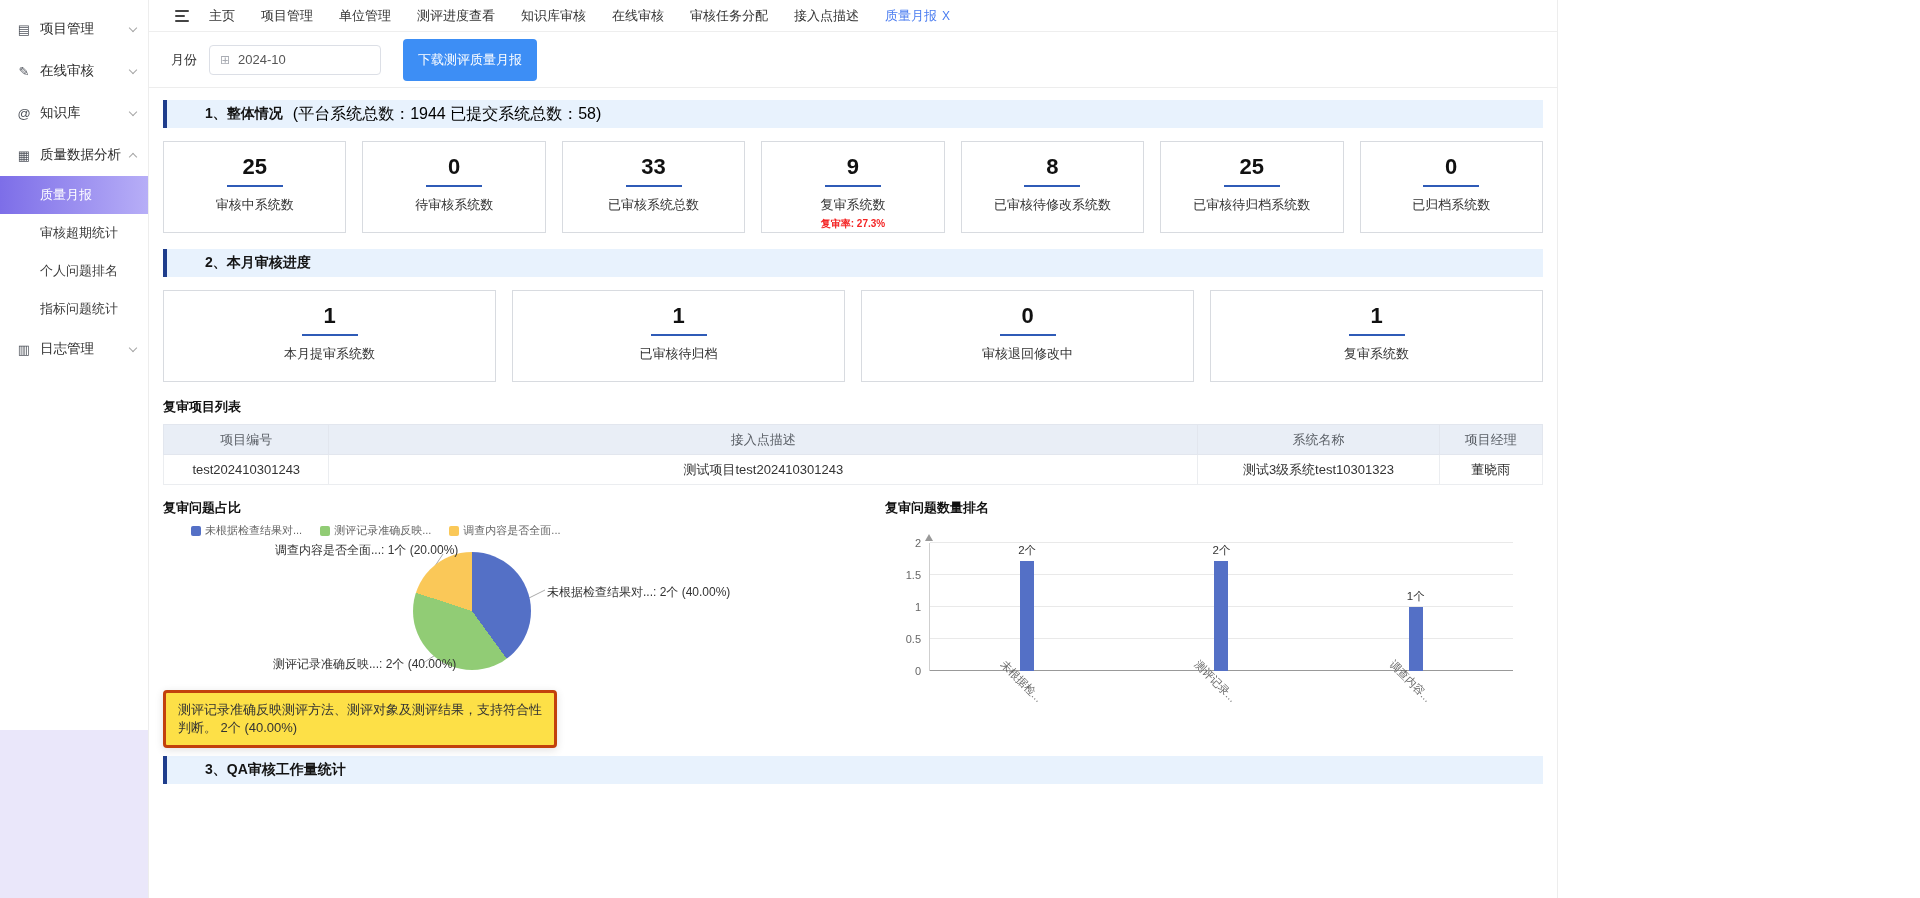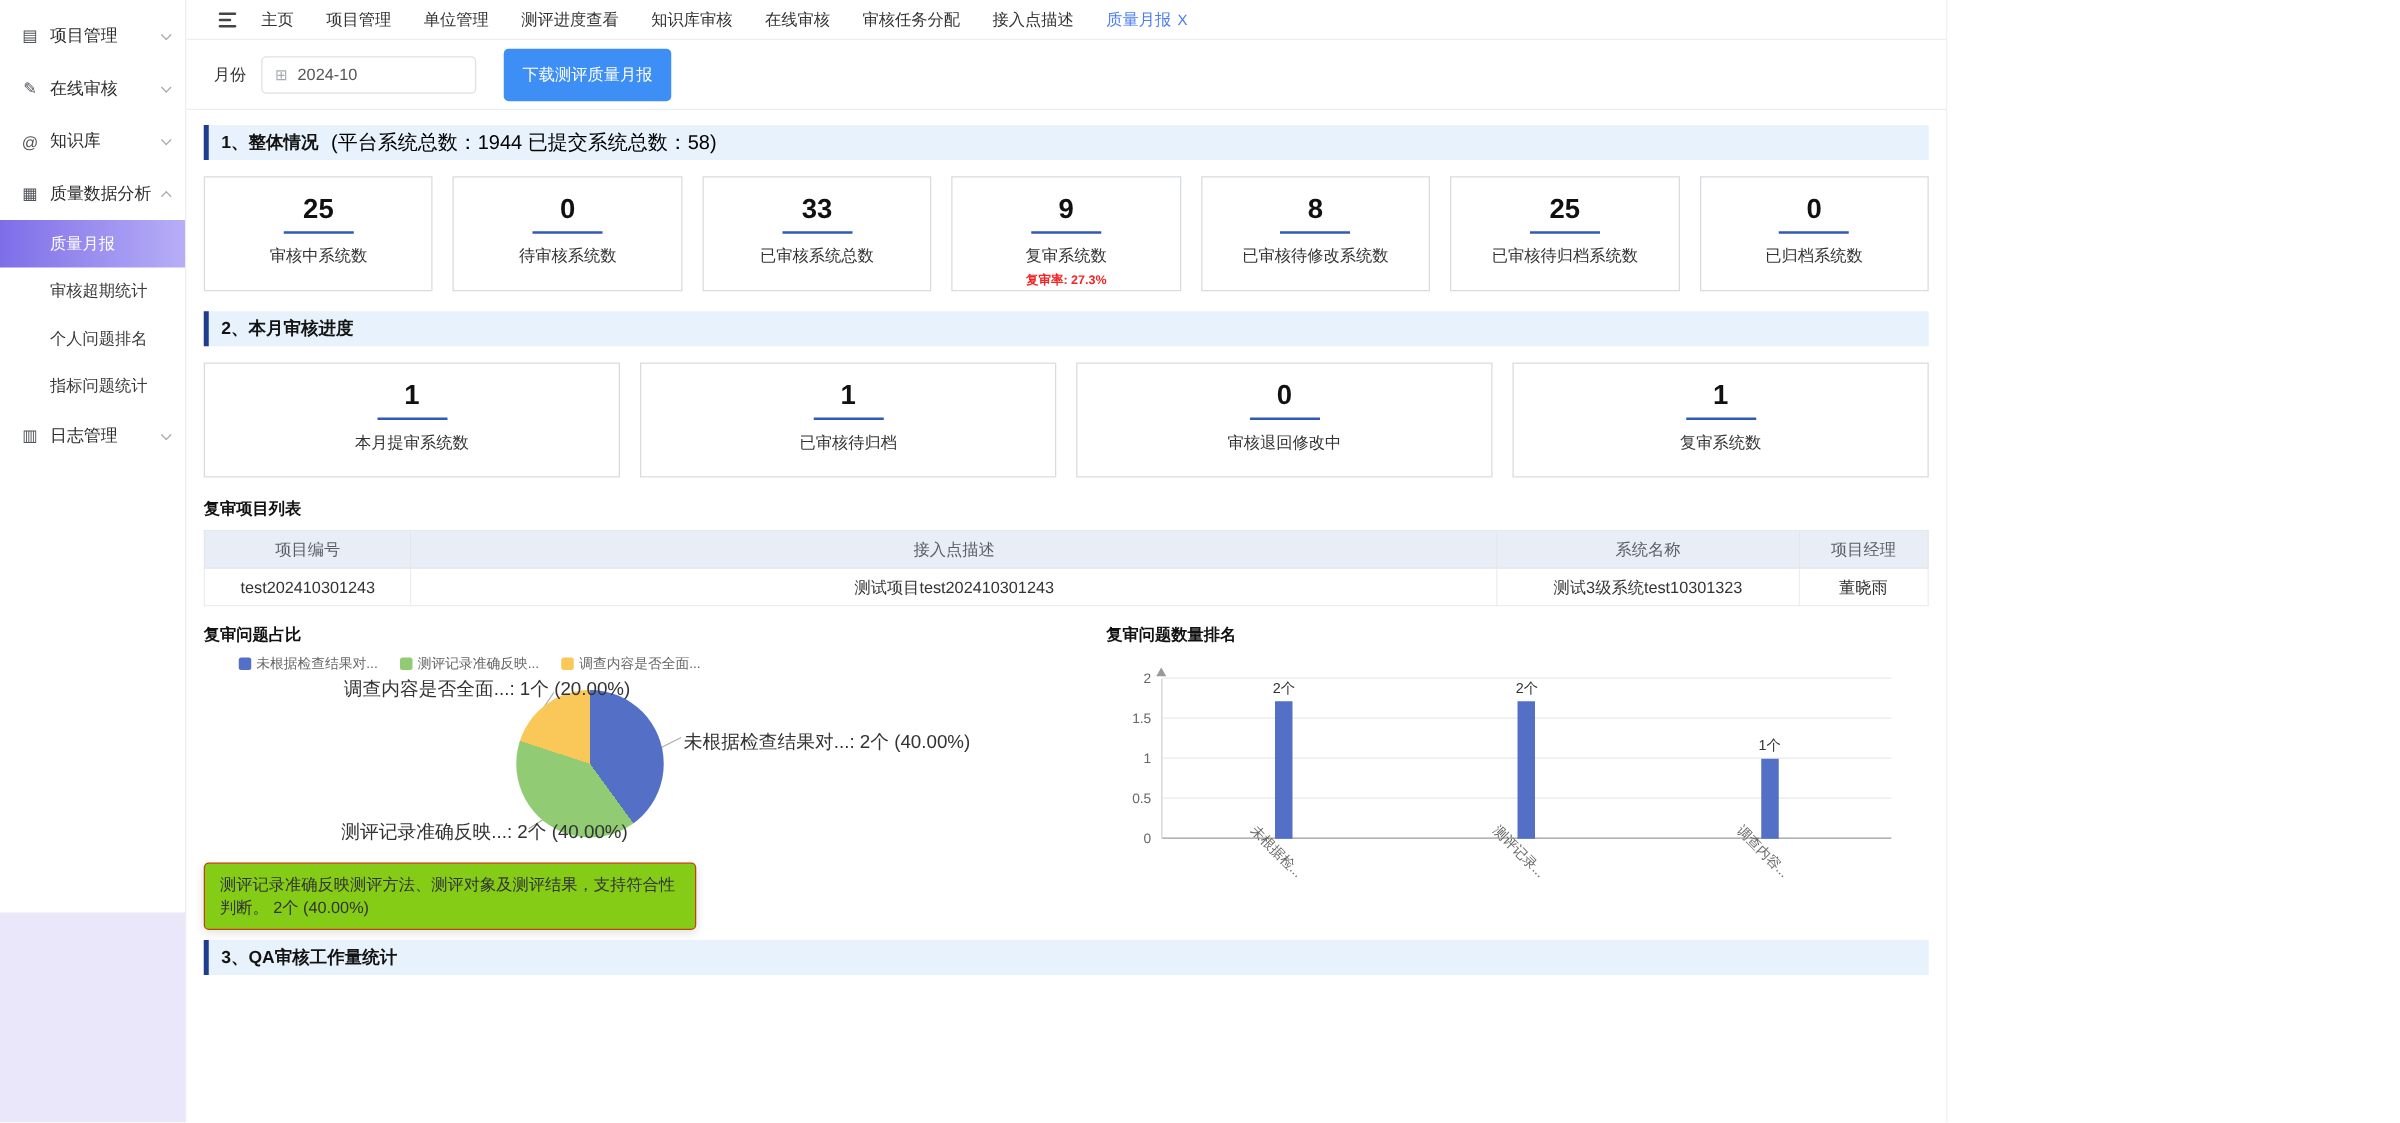--- a/index.html
+++ b/index.html
@@ -42,21 +42,21 @@
   .dateinput { width:172px; height:30px; border:1px solid #dcdfe6; border-radius:4px;
     display:flex; align-items:center; gap:8px; padding:0 10px; font-size:13px; color:#555; cursor:pointer; background:#fff; }
   .cal { color:#a8abb2; font-size:12px; }
   .dlbtn { margin-left:10px; height:42px; padding:0 15px; background:#3d8ef5; color:#fff;
     border:none; border-radius:4px; font-size:13px; cursor:pointer; }
 
   .content { flex:1; padding:12px 14px 0 14px; overflow:hidden; }
 
   .sec-header { height:28px; background:#e8f2fd; border-left:4px solid #1f3d8c;
     display:flex; align-items:center; gap:10px; padding-left:10px; margin-bottom:13px; }
-  .sec-title { font-size:14px; font-weight:bold; color:#141414; }
+  .sec-title { font-size:14px; font-weight:bold; color:#141414;margin-left:28px; }
   .sec-sub { font-size:16px; color:#000000; }
 
   .cards { display:flex; gap:16px; margin-bottom:16px; }
   .stat-card { flex:1; border:1px solid #d8dbe0; background:#fff; height:92px;
     text-align:center; padding-top:12px; }
   .stat-value { font-size:22px; font-weight:bold; color:#111; }
   .stat-underline { width:56px; height:2px; background:#2f5bb7; margin:5px auto 9px; }
   .stat-label { font-size:13px; color:#333; }
   .stat-extra { font-size:10px; font-weight:bold; color:#f42525; margin-top:3px; }
 
@@ -71,25 +71,25 @@
   .chart-title { font-size:13px; font-weight:bold; color:#111; margin-bottom:6px; }
 
   .pie-chart { width:50%; position:relative; }
   .legend { display:flex; gap:18px; align-items:center; padding-left:28px;
     font-size:11px; color:#666; margin-bottom:2px; }
   .legend-item { display:inline-flex; align-items:center; cursor:pointer; }
   .sw { width:10px; height:10px; border-radius:2px; display:inline-block; margin-right:4px; }
   .pie-area { position:relative; height:148px; }
   .pie { position:absolute; left:250px; top:12px; width:118px; height:118px; border-radius:50%; cursor:pointer; }
   .leaders { position:absolute; left:0; top:0; }
-  .pie-label { position:absolute; font-size:15px; color:#333; white-space:nowrap; }
+  .pie-label { position:absolute; font-size:12px; color:#333; white-space:nowrap; }
   .pl-topleft { left:112px; top:2px; }
   .pl-right { left:384px; top:44px; }
   .pl-bottomleft { left:110px; top:116px; }
-  .pie-tooltip { width:394px; border:1px solid #c2410c; background:#84cc16; border-radius:4px;
+  .pie-tooltip { width:394px; border:3px solid #c2410c; background:#fde047; border-radius:4px;
     box-shadow:0 2px 8px rgba(0,0,0,.12); padding:8px 12px; font-size:13px; color:#333; margin-top:2px; }
 
   .bar-chart { width:50%; padding-left:32px; }
   .bar-wrap { position:relative; height:128px; margin:26px 30px 0 44px; border-left:1px solid #cfcfcf; }
   .gridline { position:absolute; left:0; right:0; height:1px; background:#e9e9e9; }
   .gridline.baseline { background:#999; }
   .ytick { position:absolute; left:-9px; transform:translate(-100%,50%); font-size:11px; color:#666; }
   .yarrow { position:absolute; left:-5px; top:-13px; width:0; height:0;
     border:4px solid transparent; border-bottom:7px solid #999; }
   .bar-cols { position:absolute; left:0; right:0; top:0; bottom:0; display:flex; }

